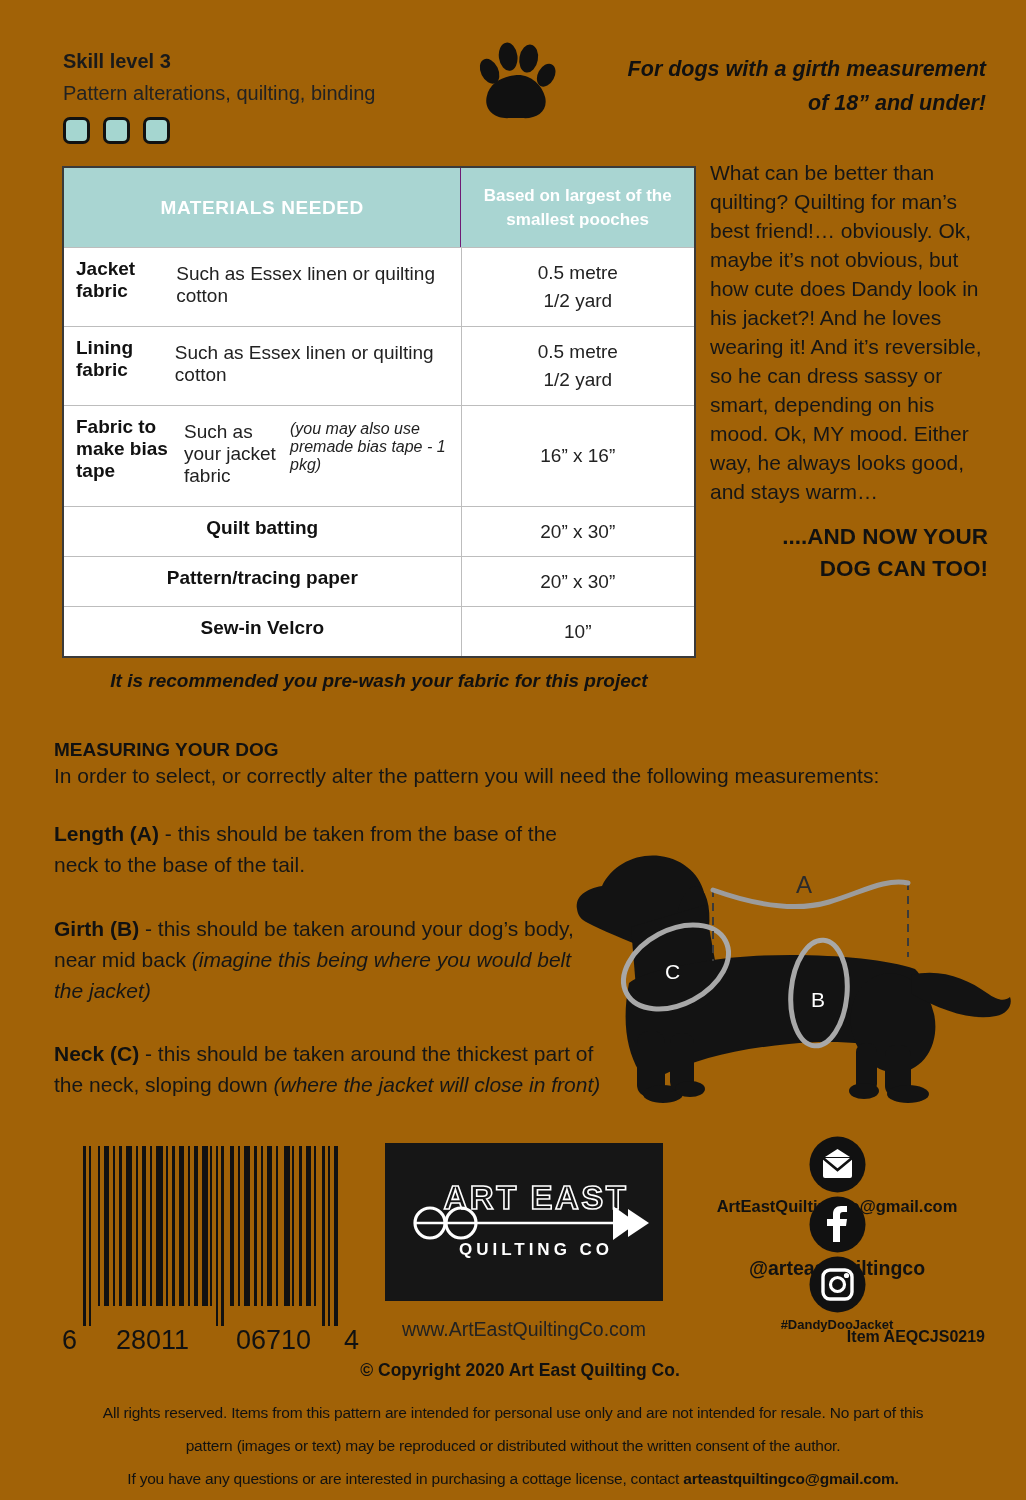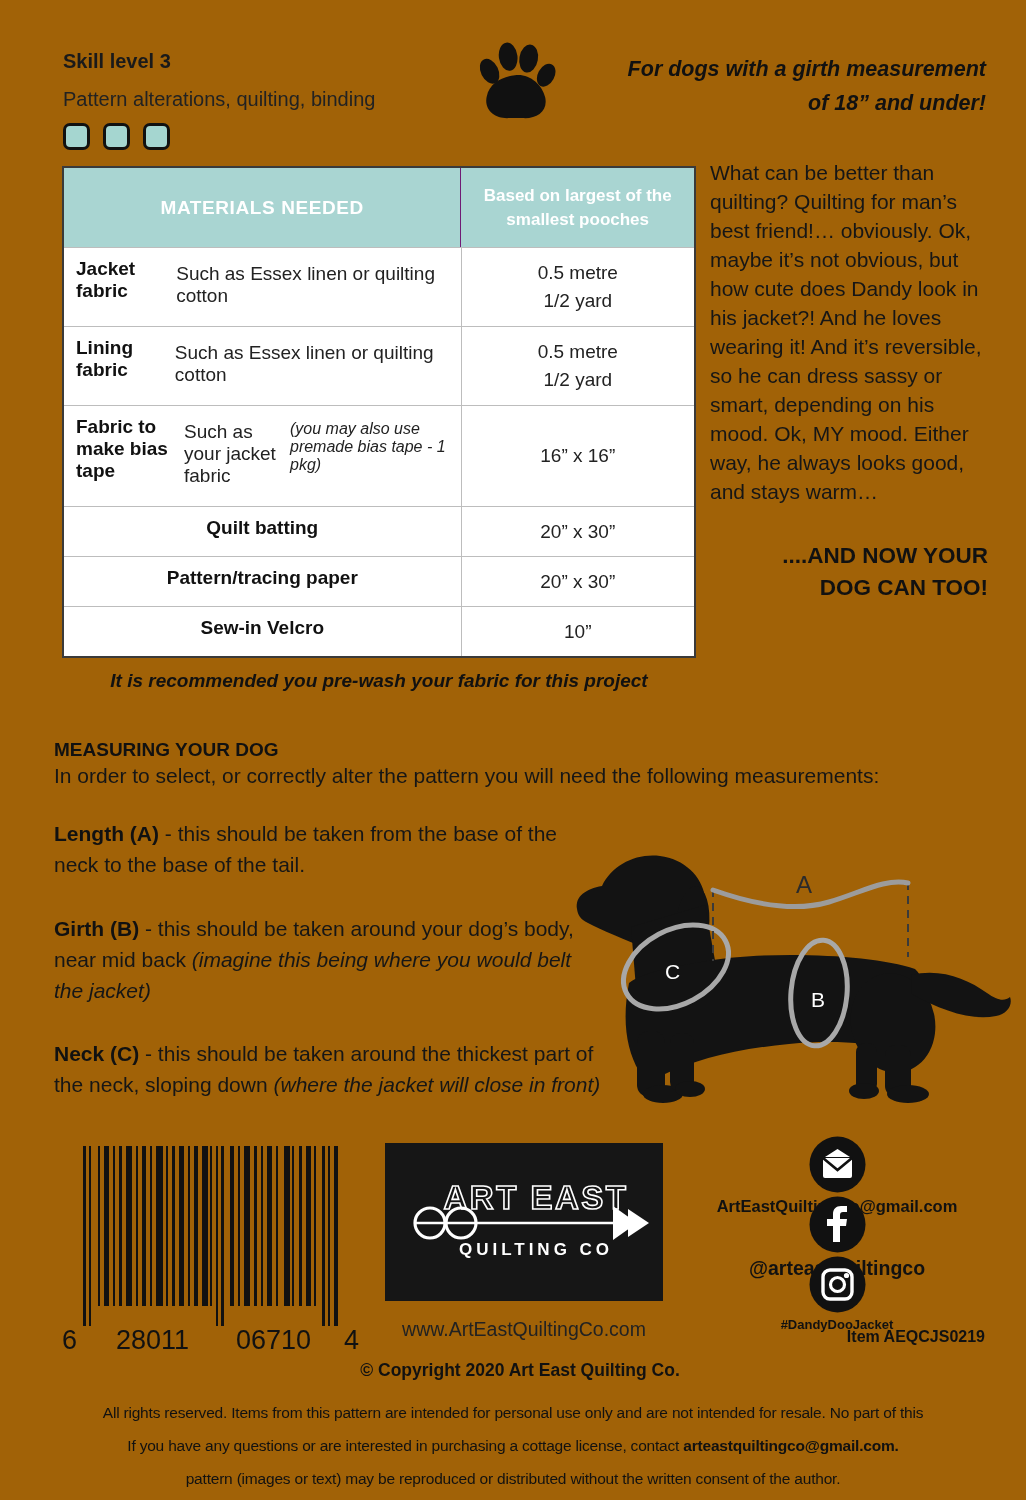--- a/index.html
+++ b/index.html
@@ -5,21 +5,21 @@
   * { margin:0; padding:0; box-sizing:border-box; }
   html,body { background:#fff; }
   .page {
     position:relative; width:1026px; height:1500px; margin:0 auto;
     background:#a16207; overflow:hidden;
     font-family:"Liberation Sans", sans-serif; color:#1a1a1a;
   }
   
   .skill { position:absolute; left:63px; top:50px; }
   .skill-title { font-size:20px; font-weight:bold; }
-  .skill-sub { font-size:20px; margin-top:15px; color:#222; }
+  .skill-sub { font-size:20px; margin-top:9px; color:#222; }
   .skill-boxes { display:flex; gap:13px; margin-top:12px; }
   .skill-box { width:27px; height:27px; background:#a5d6d0; border:3px solid #111; border-radius:7px; }
   .paw { position:absolute; left:470px; top:42px; }
   .girth-note {
     position:absolute; right:40px; top:52px; width:450px;
     text-align:right; font-size:21.5px; font-weight:bold; font-style:italic;
     line-height:34px; color:#111;
   }
   
   .materials { position:absolute; left:62px; top:166px; width:634px; border:2px solid #3a3a3a; background:#fff; }
@@ -35,21 +35,21 @@
   .t-name { font-size:19px; font-weight:bold; color:#111; }
   .t-desc { font-size:19px; color:#222; margin-top:5px; }
   .t-note { font-size:16px; font-style:italic; color:#222; margin-top:4px; }
   .t-qty { width:234px; display:flex; flex-direction:column; align-items:center; justify-content:center;
            font-size:19px; color:#222; line-height:28px; }
   .prewash { position:absolute; left:62px; top:670px; width:634px; text-align:center;
              font-size:19px; font-weight:bold; font-style:italic; color:#111; }
   
   .side { position:absolute; left:710px; top:158px; width:278px; }
   .side-body { font-size:21px; line-height:29px; color:#161616; }
-  .callout { margin-top:34px; text-align:right; font-size:22.5px; font-weight:bold; line-height:32px; color:#111; }
+  .callout { margin-top:15px; text-align:right; font-size:22.5px; font-weight:bold; line-height:32px; color:#111; }
   
   .m-title { position:absolute; left:54px; top:739px; font-size:19px; font-weight:bold; color:#111; }
   .m-sub { position:absolute; left:54px; top:764px; font-size:21px; color:#161616; }
   .m-item { position:absolute; left:54px; width:548px; font-size:21px; line-height:31px; color:#161616; }
   .m-item b { color:#111; }
   .m1 { top:818px; } .m2 { top:913px; } .m3 { top:1038px; }
   .dog-diagram { position:absolute; left:563px; top:833px; }
   
   .barcode { position:absolute; left:58px; top:1146px; }
   .bc-digit { font-size:27px; fill:#111; font-family:"Liberation Sans", sans-serif; }
@@ -313,17 +313,17 @@
         </svg>
       </span>
       <span class="social-text st-hash">#DandyDooJacket</span>
     </div>
   </div>
 
   <div class="item-number">Item AEQCJS0219</div>
 
   <div class="legal">
     <div>All rights reserved. Items from this pattern are intended for personal use only and are not intended for resale. No part of this</div>
+    <div>pattern (images or text) may be reproduced or distributed without the written consent of the author.</div>
     <div><span>If you have any questions or are interested in purchasing a cottage license, contact </span><b>arteastquiltingco@gmail.com.</b></div>
-    <div>pattern (images or text) may be reproduced or distributed without the written consent of the author.</div>
   </div>
 
 </div>
 
 </body></html>

